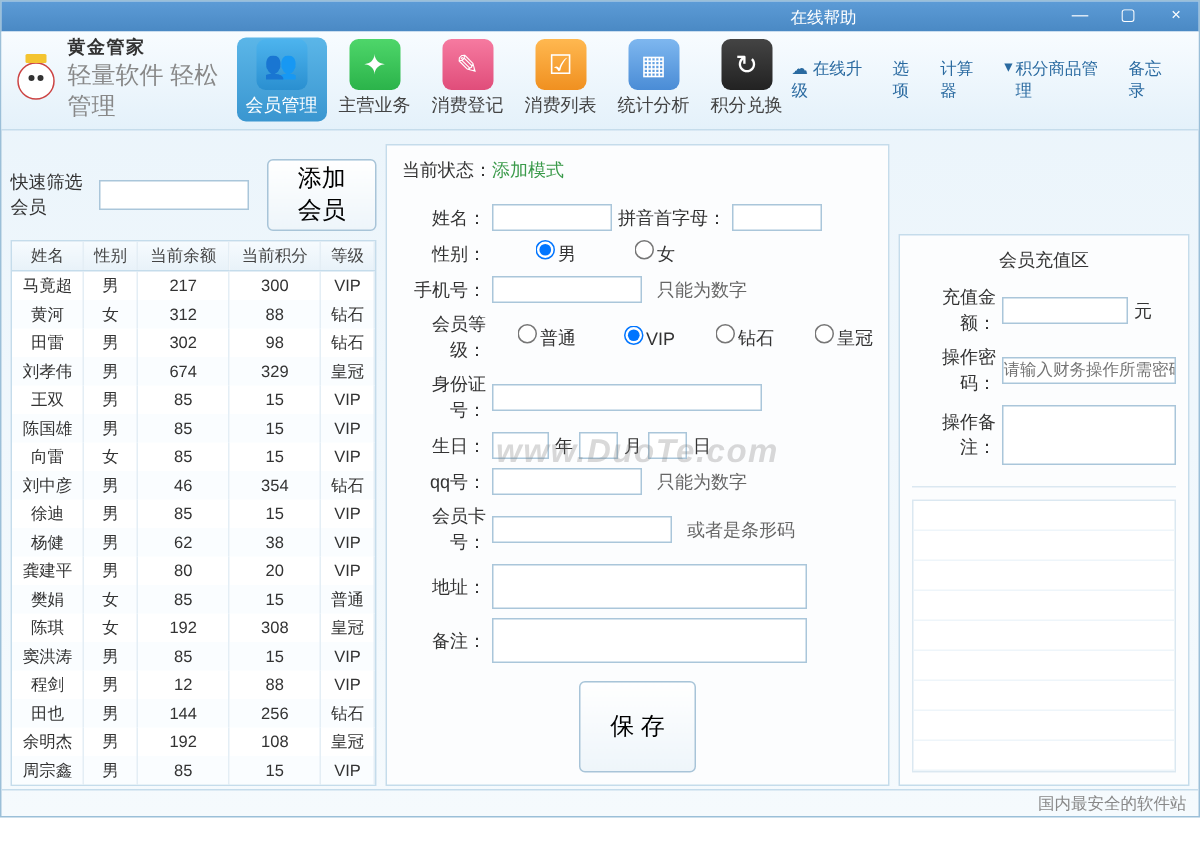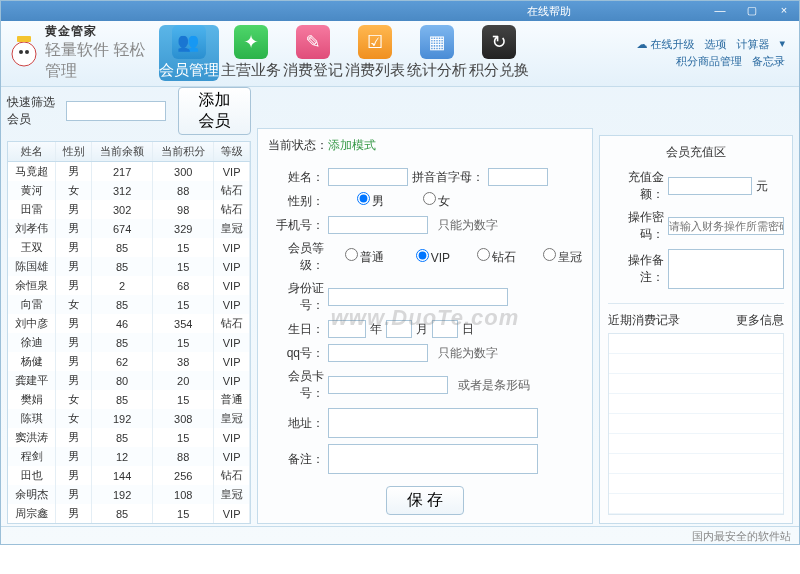--- a/index.html
+++ b/index.html
@@ -10,24 +10,24 @@
 .titlebar .wbtn { width: 18px; height: 14px; color: #fff; cursor: pointer; text-align: center; line-height: 12px; }
 .header { display: flex; align-items: center; padding: 2px 8px 4px; background: linear-gradient(#f8fcff, #e4f1fa); border-bottom: 1px solid #c5dceb; }
 .brand { display: flex; align-items: center; gap: 6px; width: 150px; }
 .brand .logo { width: 32px; height: 40px; display:flex; align-items:center; justify-content:center;}
 .brand .t1 { font-size: 12px; font-weight: bold; color: #333; letter-spacing: 1px; }
 .brand .t2 { font-size: 16px; color: #888; }
 .toolbar { display: flex; gap: 2px; }
 .tbtn { width: 60px; height: 56px; display: flex; flex-direction: column; align-items: center; justify-content: center; border-radius: 6px; cursor: pointer; }
 .tbtn.active { background: linear-gradient(#5bb6e8, #3a96d0); }
 .tbtn .ico { width: 34px; height: 34px; border-radius: 6px; display: flex; align-items: center; justify-content: center; color: #fff; font-size: 18px; }
-.tbtn .lbl { font-size: 15px; color: #444; margin-top: 2px; }
+.tbtn .lbl { font-size: 12px; color: #444; margin-top: 2px; }
 .tbtn.active .lbl { color: #fff; }
 .i1{background:linear-gradient(#4db4ee,#2a8fd0);} .i2{background:linear-gradient(#4ed66a,#2bb34a);} .i3{background:linear-gradient(#f67aa0,#e04d7a);} .i4{background:linear-gradient(#ffb850,#f09020);} .i5{background:linear-gradient(#7eb7ef,#4a8cd6);} .i6{background:linear-gradient(#444,#222);}
-.rightlinks { margin-left: auto; display: flex; flex-direction: column; align-items: flex-end; gap: 2px; padding-right: 6px; }
+.rightlinks { margin-left: auto; display: flex; flex-direction: row; align-items: flex-end; gap: 2px; padding-right: 6px; }
 .rightlinks .row { display: flex; gap: 10px; font-size: 11px; color: #2a6aa0; }
 .rightlinks .row span { cursor: pointer; }
 .content { flex: 1; display: flex; padding: 6px 6px 2px; gap: 6px; overflow: hidden; align-items: flex-end; }
 .left { width: 248px; display: flex; flex-direction: column; }
 .filter { display: flex; align-items: center; gap: 6px; margin-bottom: 6px; }
 .filter input { border: 1px solid #aac6da; height: 20px; width: 100px; font-size: 12px; padding: 0 4px; }
 .addbtn { margin-left: 6px; }
 .btn { background: linear-gradient(#fff,#eef5fa); border: 1px solid #a8c4d8; border-radius: 4px; padding: 2px 12px; font-size: 16px; cursor: pointer; }
 .tablewrap { flex: 1; border: 1px solid #c5dceb; background: #fff; overflow: hidden; }
 table { width: 100%; border-collapse: collapse; font-size: 11px; }
@@ -39,21 +39,21 @@
 .status { color: #333; font-size: 12px; }
 .status .mode { color: #3a9a4a; }
 .form { display: flex; flex-direction: column; gap: 6px; margin-top: 8px; }
 .frow { display: flex; align-items: center; gap: 4px; font-size: 12px; }
 .frow label { width: 56px; text-align: right; color: #333; }
 .frow input[type=text] { border: 1px solid #aac6da; height: 18px; padding: 0 3px; font-size: 12px; }
 .frow .hint { color: #666; margin-left: 6px; }
 .radios { display: flex; gap: 10px; align-items: center; }
 .radios input { margin-right: 2px; }
 textarea { border: 1px solid #aac6da; resize: none; font-size: 12px; padding: 2px; }
-.savebtn { align-self: center; margin-top: 6px; padding: 3px 20px; font-family: Liberation Serif, serif; }
+.savebtn { align-self: center; margin-top: 6px; padding: 19px 20px; }
 .right { width: 194px; border: 1px solid #c5dceb; background: #fcfdfe; padding: 8px; display: flex; flex-direction: column; }
 .right .sect { font-size: 12px; color: #333; margin-bottom: 8px; text-align:center; }
 .right .rrow { display: flex; align-items: center; gap: 4px; font-size: 12px; margin-bottom: 6px; }
 .right .rrow label { width: 56px; text-align: right; }
 .right .rrow input, .right .rrow textarea { border: 1px solid #aac6da; font-size: 11px; }
 .right hr { border: none; border-top: 1px solid #dbe8f1; margin: 8px 0; }
 .loghead { display: flex; justify-content: space-between; font-size: 12px; margin-bottom: 4px; }
 .loggrid { flex: 1; border: 1px solid #dbe8f1; background: #fff; }
 .loggrid .line { height: 20px; border-bottom: 1px solid #eef5fa; }
 .footer { height: 18px; border-top: 1px solid #c5dceb; text-align: right; padding: 0 8px; font-size: 11px; color: #888; line-height: 18px; }
@@ -180,27 +180,20 @@
                 <td>VIP</td>
               </tr>
               <tr>
                 <td>陈国雄</td>
                 <td>男</td>
                 <td>85</td>
                 <td>15</td>
                 <td>VIP</td>
               </tr>
               <tr>
-                <td>余恒泉</td>
-                <td>男</td>
-                <td>2</td>
-                <td>68</td>
-                <td>VIP</td>
-              </tr>
-              <tr>
                 <td>向雷</td>
                 <td>女</td>
                 <td>85</td>
                 <td>15</td>
                 <td>VIP</td>
               </tr>
               <tr>
                 <td>刘中彦</td>
                 <td>男</td>
                 <td>46</td>
@@ -359,24 +352,20 @@
         </div>
       <div class="rrow">
           <label>操作密码：</label>
           <input type="text" style="width: 116px; height: 18px;" placeholder="请输入财务操作所需密码">
         </div>
       <div class="rrow">
           <label>操作备注：</label>
           <textarea style="width: 116px; height: 40px;"></textarea>
         </div>
       <hr>
-      <div class="loghead">
-          <span>近期消费记录</span>
-          <span>更多信息</span>
-        </div>
       <div class="loggrid">
         <div class="line"></div>
           <div class="line"></div>
           <div class="line"></div>
           <div class="line"></div>
           <div class="line"></div>
           <div class="line"></div>
           <div class="line"></div>
           <div class="line"></div>
           <div class="line"></div>

